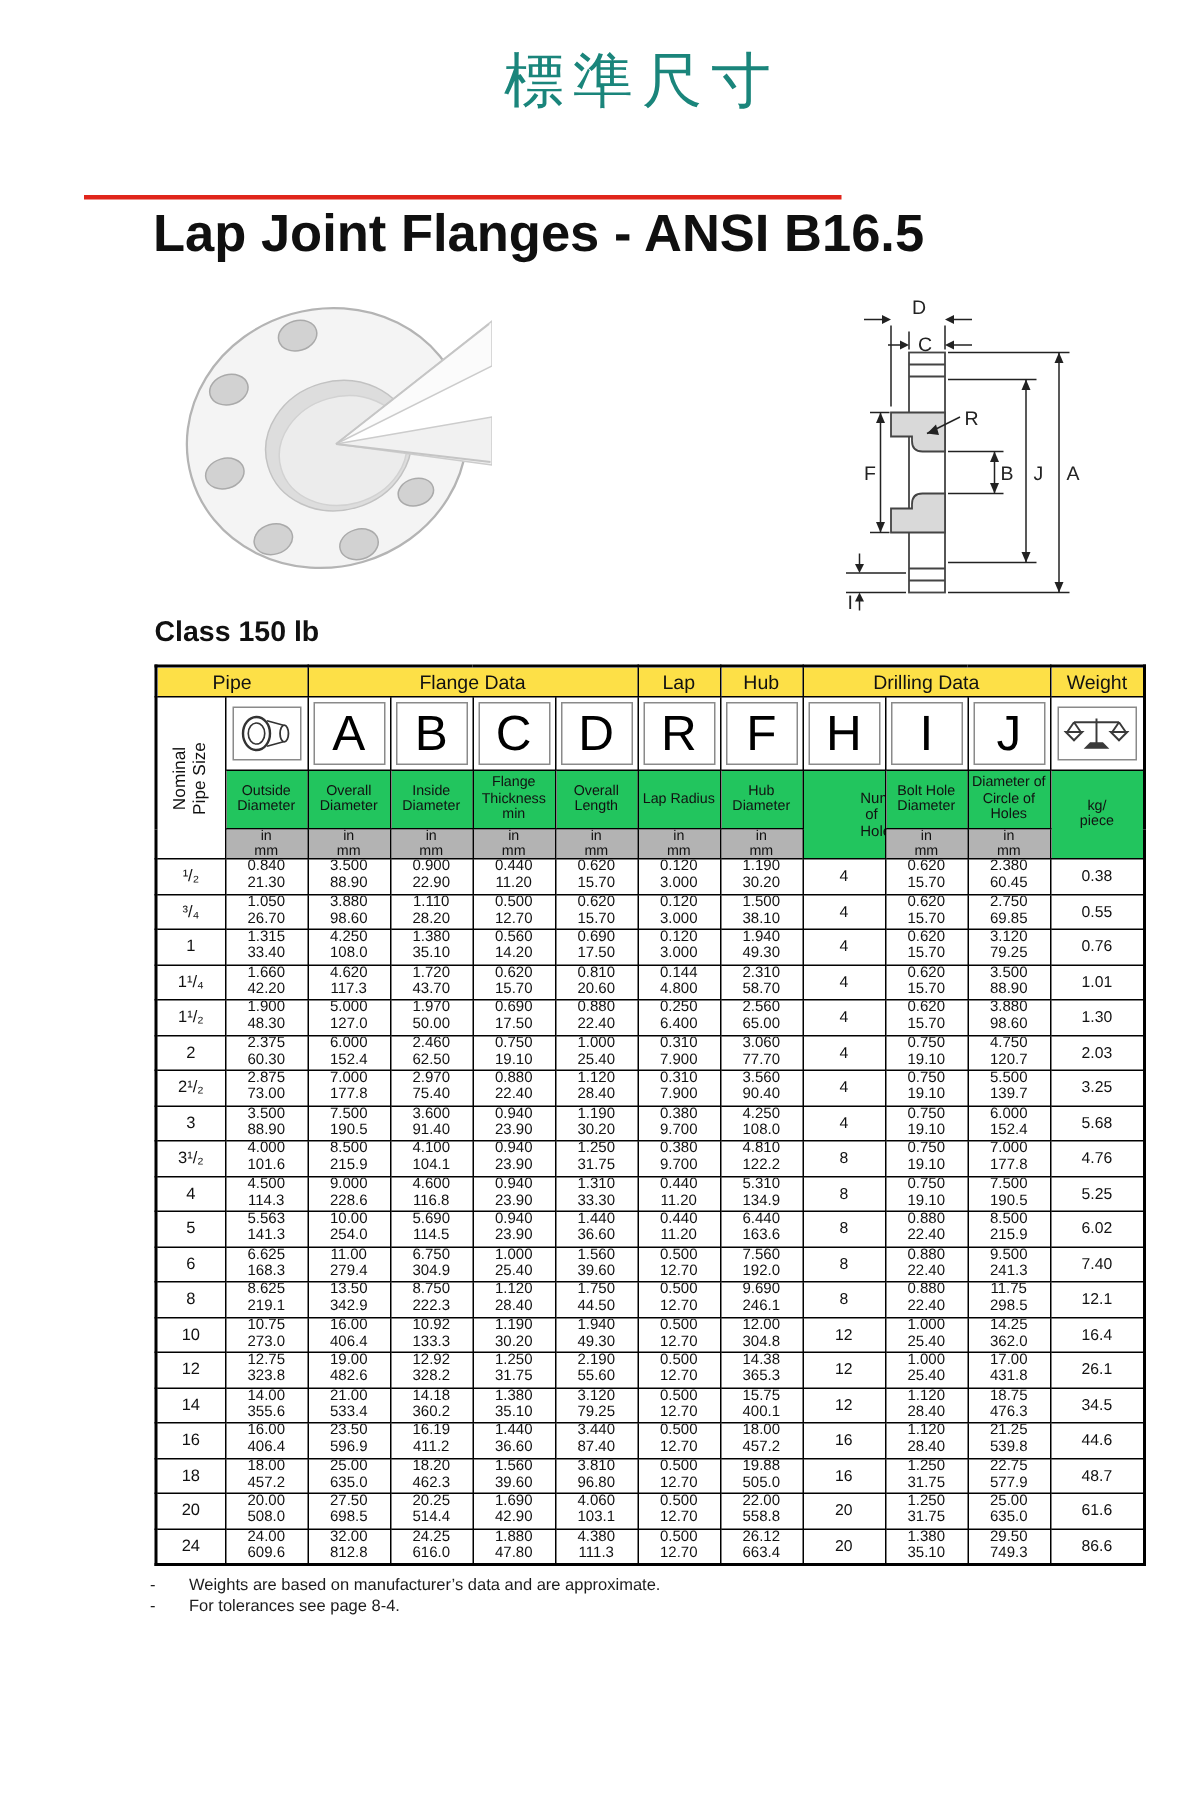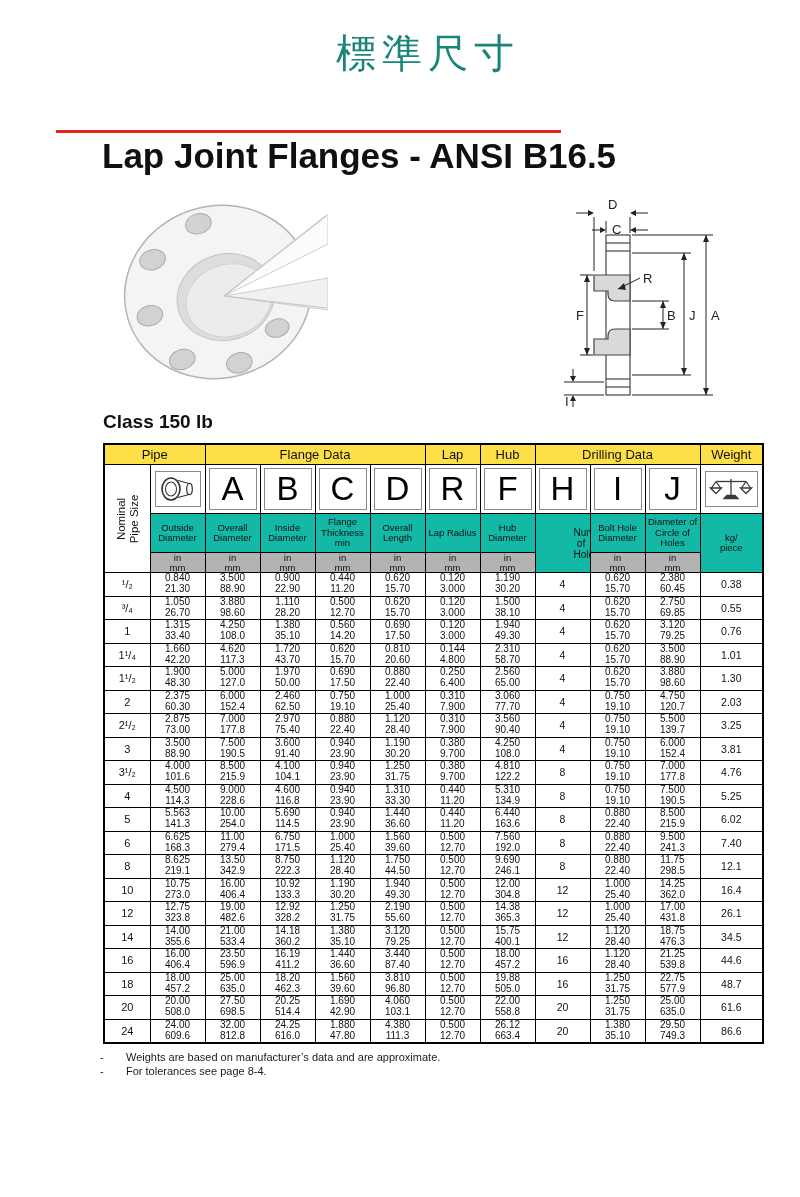--- a/index.html
+++ b/index.html
@@ -19,21 +19,21 @@
   table.flange{position:absolute;left:75px;top:443px;width:659px;border-collapse:collapse;
                table-layout:fixed;border:2px solid #000;}
   table.flange td,table.flange th{border:1.5px solid #000;padding:0;text-align:center;
                vertical-align:middle;font-weight:normal;overflow:hidden;}
   tr.grp th{height:19px;font-size:13px;background:#fde047;}
   tr.letters td{height:48px;background:#fff;}
   .lbox{border:1px solid #8a8a8a;margin:3px 3px;height:40px;line-height:40px;
         font-size:33px;color:#000;background:#fff;}
   .iconbox{border:1px solid #8a8a8a;margin:6px 4px;height:34px;display:flex;
            align-items:center;justify-content:center;background:#fff;}
-  tr.descs td{height:36px;font-size:9.5px;line-height:10.5px;background:#14b8a6;padding:1px;}
+  tr.descs td{height:36px;font-size:9.5px;line-height:10.5px;background:#22c55e;padding:1px;}
   tr.units td{height:19px;font-size:9.5px;line-height:9.5px;background:#b3b3b3;}
   td.nomcell{background:#b3b3b3;position:relative;}
   .rot{position:absolute;top:50%;left:50%;width:100px;transform:translate(-50%,-50%) rotate(-90deg);
        font-size:11.5px;line-height:12.5px;text-align:center;}
   tbody.data tr{height:23.5px;}
   tbody.data td{font-size:10px;background:#fff;}
   tbody.data td.pr div{line-height:10.8px;}
   tbody.data td.sz{font-size:11px;}
   tbody.data td.sg{font-size:10.5px;}
   td.spanr{background:#b3b3b3;font-size:12px;line-height:13px;}
@@ -610,21 +610,21 @@
           </td>
           <td class="sg">4</td>
           <td class="pr">
             <div>0.750</div>
             <div>19.10</div>
           </td>
           <td class="pr">
             <div>6.000</div>
             <div>152.4</div>
           </td>
-          <td class="sg">3.81</td>
+          <td class="sg">5.68</td>
         </tr>
         <tr>
           <td class="sz">3¹/₂</td>
           <td class="pr">
             <div>4.000</div>
             <div>101.6</div>
           </td>
           <td class="pr">
             <div>8.500</div>
             <div>215.9</div>
@@ -747,21 +747,21 @@
           <td class="pr">
             <div>6.625</div>
             <div>168.3</div>
           </td>
           <td class="pr">
             <div>11.00</div>
             <div>279.4</div>
           </td>
           <td class="pr">
             <div>6.750</div>
-            <div>171.5</div>
+            <div>304.9</div>
           </td>
           <td class="pr">
             <div>1.000</div>
             <div>25.40</div>
           </td>
           <td class="pr">
             <div>1.560</div>
             <div>39.60</div>
           </td>
           <td class="pr">

